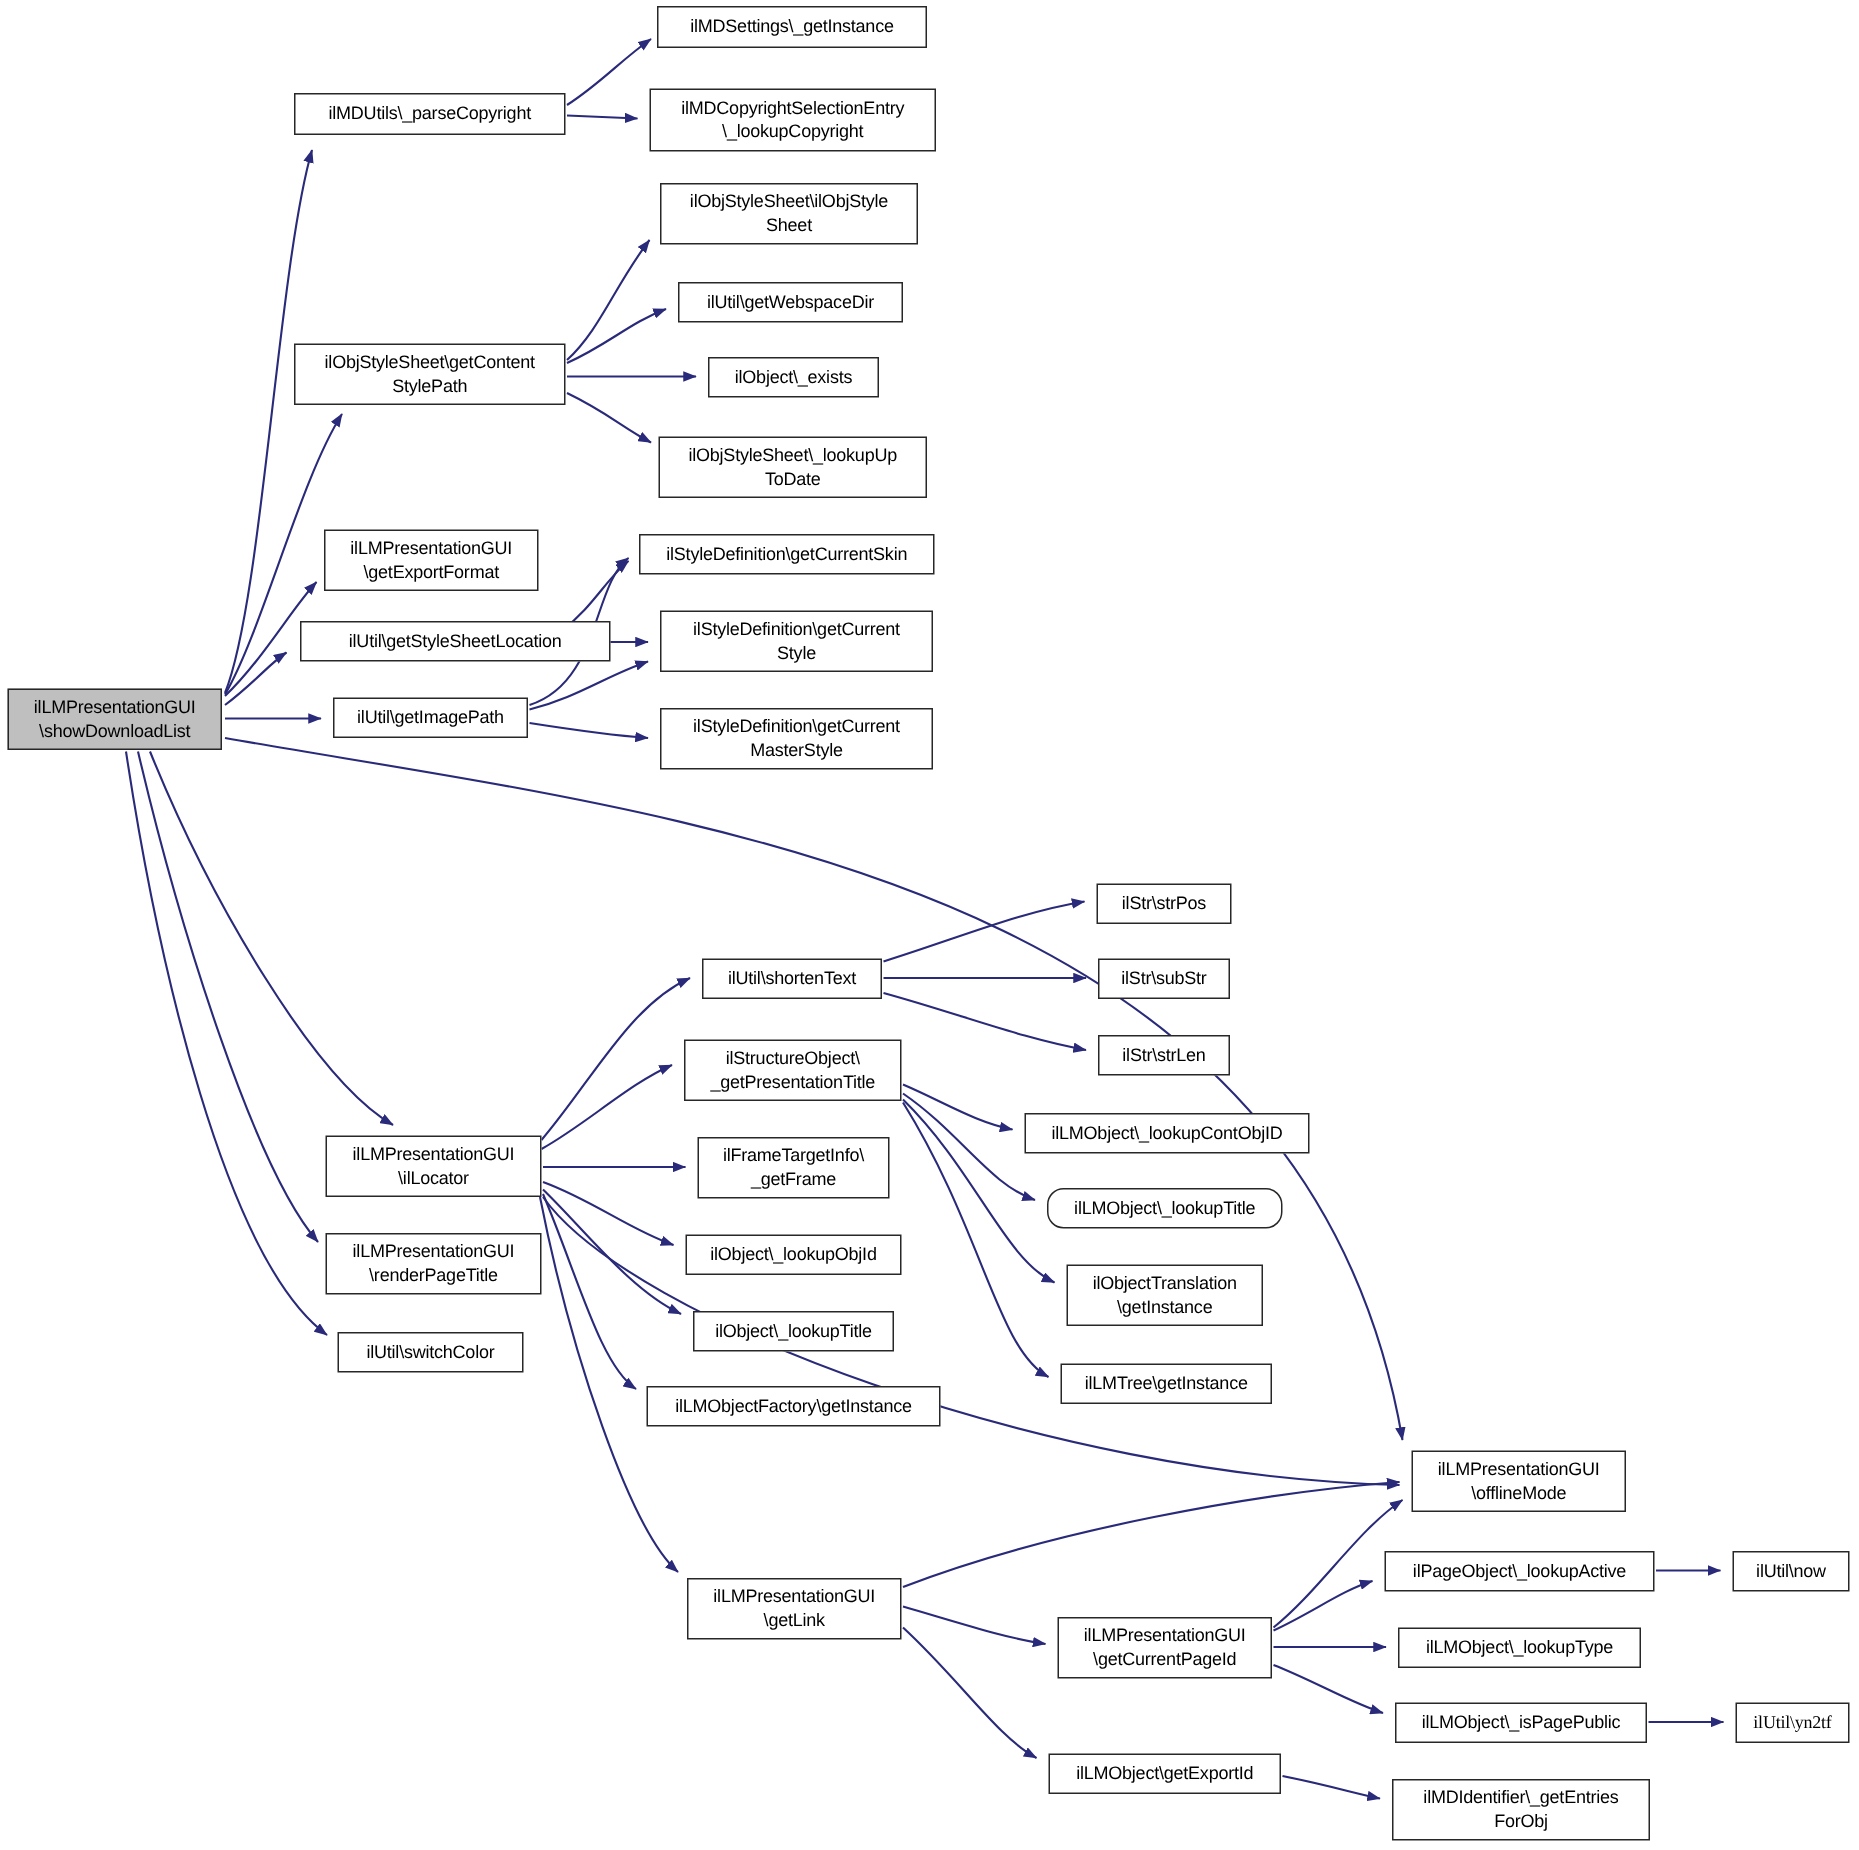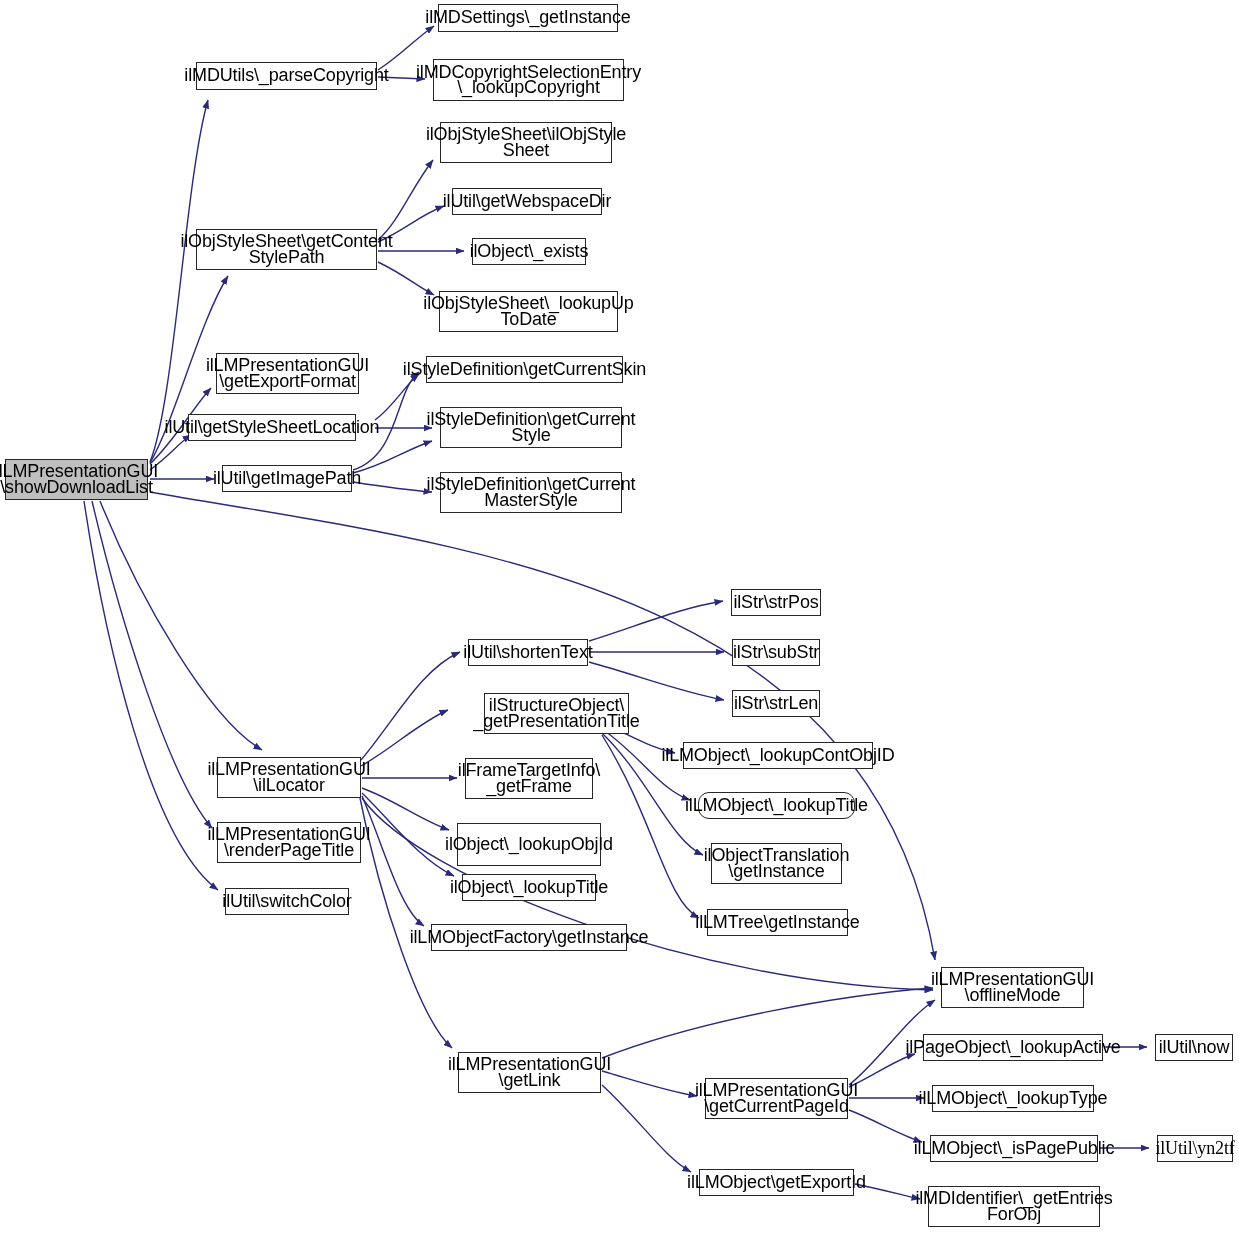--- a/index.html
+++ b/index.html
@@ -22,21 +22,21 @@
     width: 1239px;
     height: 1233px;
     pointer-events: none;
   }
   .gnode {
     position: absolute;
     box-sizing: border-box;
     border: 1px solid #272727;
     background: #ffffff;
     color: #000000;
-    font-size: 18px;
+    font-size: 12px;
     line-height: 15.5px;
     display: flex;
     align-items: center;
     justify-content: center;
     text-align: center;
     white-space: pre-line;
     letter-spacing: -0.15px;
     z-index: 5;
   }
   .gnode.root {
@@ -112,41 +112,41 @@
       <div class="gnode" style="left: 196px; top: 229px; width: 181px; height: 41px;">ilObjStyleSheet\getContent
 StylePath</div>
       <div class="gnode" style="left: 440px; top: 122px; width: 172px; height: 41px;">ilObjStyleSheet\ilObjStyle
 Sheet</div>
       <div class="gnode" style="left: 452px; top: 188px; width: 150px; height: 27px;">ilUtil\getWebspaceDir</div>
       <div class="gnode" style="left: 472px; top: 238px; width: 114px; height: 27px;">ilObject\_exists</div>
       <div class="gnode" style="left: 439px; top: 291px; width: 179px; height: 41px;">ilObjStyleSheet\_lookupUp
 ToDate</div>
       <div class="gnode" style="left: 216px; top: 353px; width: 143px; height: 41px;">ilLMPresentationGUI
 \getExportFormat</div>
-      <div class="gnode" style="left: 188px; top: 414px; width: 168px; height: 27px;">ilUtil\getStyleSheetLocation</div>
+      <div class="gnode" style="left: 200px; top: 414px; width: 207px; height: 27px;">ilUtil\getStyleSheetLocation</div>
       <div class="gnode" style="left: 222px; top: 465px; width: 130px; height: 27px;">ilUtil\getImagePath</div>
       <div class="gnode" style="left: 426px; top: 356px; width: 197px; height: 27px;">ilStyleDefinition\getCurrentSkin</div>
       <div class="gnode" style="left: 440px; top: 407px; width: 182px; height: 41px;">ilStyleDefinition\getCurrent
 Style</div>
       <div class="gnode" style="left: 440px; top: 472px; width: 182px; height: 41px;">ilStyleDefinition\getCurrent
 MasterStyle</div>
       <div class="gnode" style="left: 217px; top: 757px; width: 144px; height: 41px;">ilLMPresentationGUI
 \ilLocator</div>
       <div class="gnode" style="left: 217px; top: 822px; width: 144px; height: 41px;">ilLMPresentationGUI
 \renderPageTitle</div>
       <div class="gnode" style="left: 225px; top: 888px; width: 124px; height: 27px;">ilUtil\switchColor</div>
       <div class="gnode" style="left: 468px; top: 639px; width: 120px; height: 27px;">ilUtil\shortenText</div>
       <div class="gnode" style="left: 731px; top: 589px; width: 90px; height: 27px; text-align: right;">ilStr\strPos</div>
       <div class="gnode" style="left: 732px; top: 639px; width: 88px; height: 27px;">ilStr\subStr</div>
       <div class="gnode" style="left: 732px; top: 690px; width: 88px; height: 27px;">ilStr\strLen</div>
-      <div class="gnode" style="left: 456px; top: 693px; width: 145px; height: 41px; margin-left: 28px;">ilStructureObject\
+      <div class="gnode" style="left: 456px; top: 693px; width: 145px; height: 41px;">ilStructureObject\
 _getPresentationTitle</div>
       <div class="gnode" style="left: 465px; top: 758px; width: 128px; height: 41px;">ilFrameTargetInfo\
 _getFrame</div>
-      <div class="gnode" style="left: 457px; top: 823px; width: 144px; height: 43px;">ilObject\_lookupObjId</div>
+      <div class="gnode" style="left: 457px; top: 823px; width: 144px; height: 27px;">ilObject\_lookupObjId</div>
       <div class="gnode" style="left: 462px; top: 874px; width: 134px; height: 27px;">ilObject\_lookupTitle</div>
       <div class="gnode" style="left: 431px; top: 924px; width: 196px; height: 27px;">ilLMObjectFactory\getInstance</div>
       <div class="gnode" style="left: 683px; top: 742px; width: 190px; height: 27px;">ilLMObject\_lookupContObjID</div>
       <div class="gnode" style="left: 698px; top: 792px; width: 157px; height: 27px; border-radius: 11px;">ilLMObject\_lookupTitle</div>
       <div class="gnode" style="left: 711px; top: 843px; width: 131px; height: 41px;">ilObjectTranslation
 \getInstance</div>
       <div class="gnode" style="left: 707px; top: 909px; width: 141px; height: 27px;">ilLMTree\getInstance</div>
       <div class="gnode" style="left: 941px; top: 967px; width: 143px; height: 41px;">ilLMPresentationGUI
 \offlineMode</div>
       <div class="gnode" style="left: 923px; top: 1034px; width: 180px; height: 27px;">ilPageObject\_lookupActive</div>

